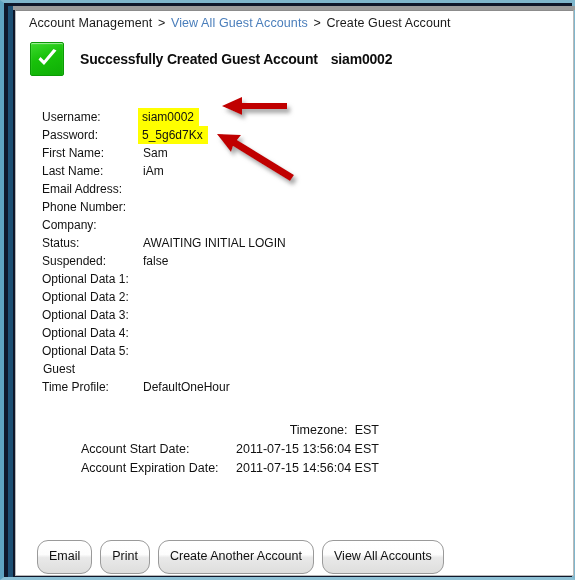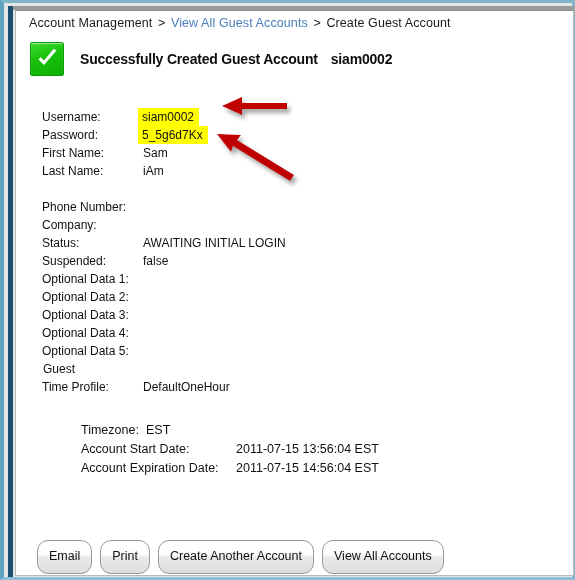--- a/index.html
+++ b/index.html
@@ -14,21 +14,21 @@
     overflow: hidden;
     font-family: "Liberation Sans", sans-serif;
   }
 
   
   #window-frame {
     position: absolute;
     left: 0; top: 0;
     width: 575px; height: 580px;
     box-sizing: border-box;
-    background: #e5e5e5;
+    background: #0f172a;
     border-left: 4px solid #5fa3c0;
     border-top: 3px solid #7fb6cc;
     border-right: 3px solid #7fb6cc;
     border-bottom: 3px solid #8dc0d4;
   }
   #frame-dark-stripe {
     position: absolute;
     left: 4px; top: 3px;
     width: 5px; height: 571px;
     background: #1d4f73;
@@ -137,20 +137,21 @@
     left: 65px;
     top: 410px;
     font-size: 12.5px;
     color: #111111;
   }
   .sched-row {
     height: 19px;
     line-height: 19px;
     display: flex;
     white-space: nowrap;
+    justify-content: flex-end;
   }
   .sched-label {
     width: 155px;
     flex: 0 0 155px;
   }
   .sched-row.tz .sched-label { width: 65px; flex: 0 0 65px; }
   .sched-value { }
 
   
   #button-bar {
@@ -223,20 +224,21 @@
       </div>
       <div class="detail-row">
         <span class="detail-label">First Name:</span>
         <span class="detail-value">Sam</span>
       </div>
       <div class="detail-row">
         <span class="detail-label">Last Name:</span>
         <span class="detail-value">iAm</span>
       </div>
       <div class="detail-row">
+        <span class="detail-label">Email Address:</span>
         <span class="detail-value"></span>
       </div>
       <div class="detail-row">
         <span class="detail-label">Phone Number:</span>
         <span class="detail-value"></span>
       </div>
       <div class="detail-row">
         <span class="detail-label">Company:</span>
         <span class="detail-value"></span>
       </div>

